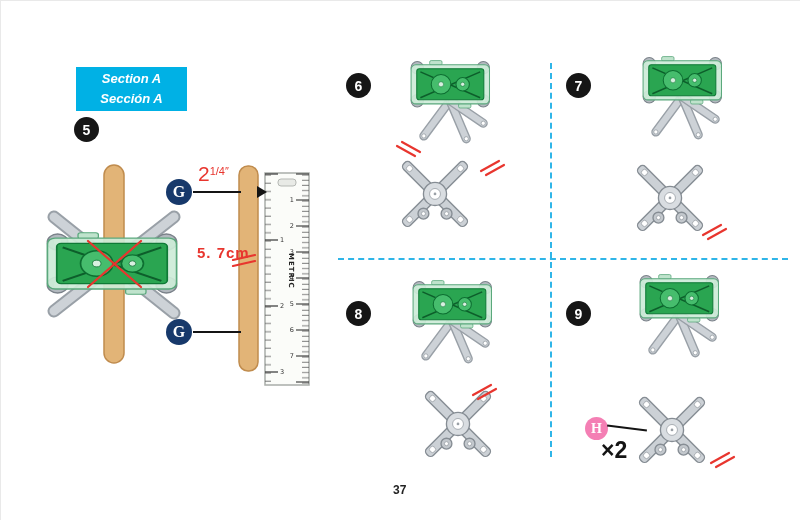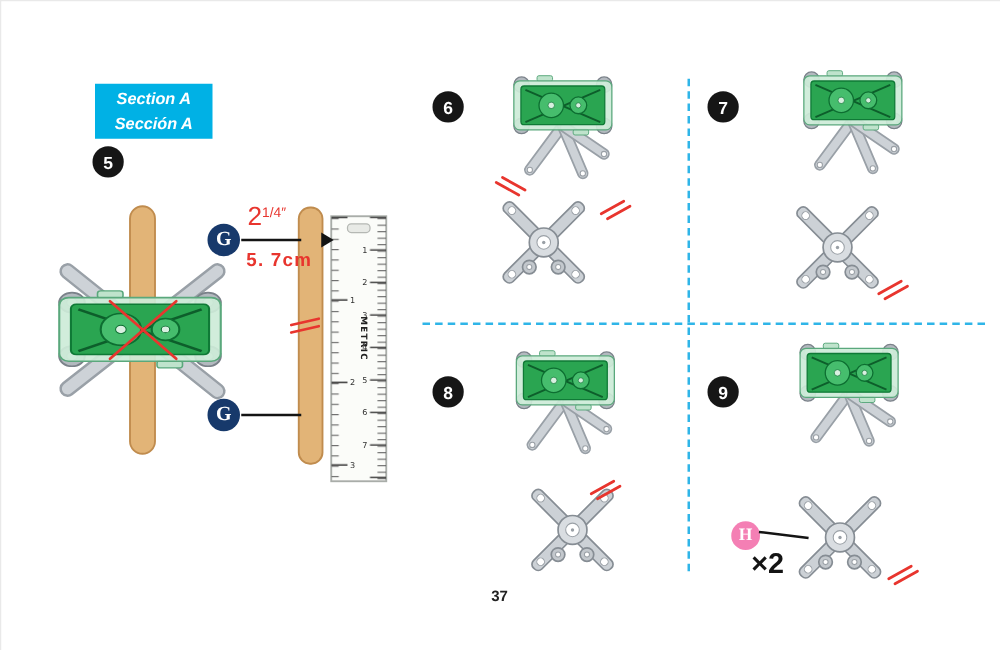--- a/index.html
+++ b/index.html
@@ -4,21 +4,21 @@
 <style>
   html,body{margin:0;padding:0;background:#fff;}
   .page{
     position:relative;width:800px;height:520px;background:#ffffff;
     border:1px solid #e9e9e9;overflow:hidden;
     font-family:"Liberation Sans",sans-serif;
   }
   .abs{position:absolute;}
   
   .banner{
-    left:75px;top:66px;width:94px;height:44px;background:#00b1e5;color:#fff;
+    left:75px;top:66px;width:111px;height:44px;background:#00b1e5;color:#fff;
     font-style:italic;font-weight:700;font-size:13px;line-height:1.55;
     display:flex;flex-direction:column;align-items:center;justify-content:center;
   }
   
   .badge{
     width:25px;height:25px;border-radius:50%;background:#161616;color:#fff;
     font-weight:700;font-size:14px;display:flex;align-items:center;justify-content:center;
   }
   .g-badge{
     width:26px;height:26px;border-radius:50%;background:#17396b;color:#fff;
@@ -27,21 +27,21 @@
   }
   .h-badge{
     width:23px;height:23px;border-radius:50%;background:#f47fb4;color:#fff;
     font-family:"Liberation Serif",serif;font-weight:700;font-size:14px;
     display:flex;align-items:center;justify-content:center;
   }
   
   .measure{color:#e8352e;font-weight:400;}
   .measure .whole{font-size:21px;}
   .measure sup{font-size:11px;vertical-align:super;}
-  .measure-metric{color:#e8352e;font-weight:700;font-size:15px;letter-spacing:1px;}
+  .measure-metric{color:#e8352e;font-weight:700;font-size:15px;letter-spacing:1px;margin-top:44px;}
   
   .pline{height:2px;background:#141414;}
   .v-divider{left:549px;top:62px;height:394px;width:0;border-left:2px dashed #2fb5e8;}
   .h-divider{left:337px;top:257px;width:450px;height:0;border-top:2px dashed #2fb5e8;}
   .page-number{font-weight:700;font-size:12px;color:#222;}
   .qty{font-weight:700;font-size:23px;color:#141414;}
   
   .wheel{fill:#b3b9bf;stroke:#7b828a;stroke-width:2;}
   .wheel-hub{fill:#dde0e3;stroke:#9aa0a6;stroke-width:1;}
   .shell{fill:rgba(205,236,216,0.92);stroke:#5aa87c;stroke-width:2;}
@@ -260,15 +260,15 @@
     <use href="#crossjoint"></use>
   </svg>
   <svg class="abs" style="left:708px;top:450px;" width="27" height="18" viewBox="0 0 27 18">
       <use href="#redslash"></use>
     </svg>
 
   <div class="abs h-badge" style="left:584px;top:416px;">H</div>
   <div class="abs pline" style="left:606px;top:426px;width:40px;transform:rotate(7deg);"></div>
   <div class="abs qty" style="left:600px;top:436px;">×2</div>
 
-  <div class="abs page-number" style="left:392px;top:469px;">37</div>
+  <div class="abs page-number" style="left:392px;top:482px;">37</div>
 
 </div>
 
 </body></html>

